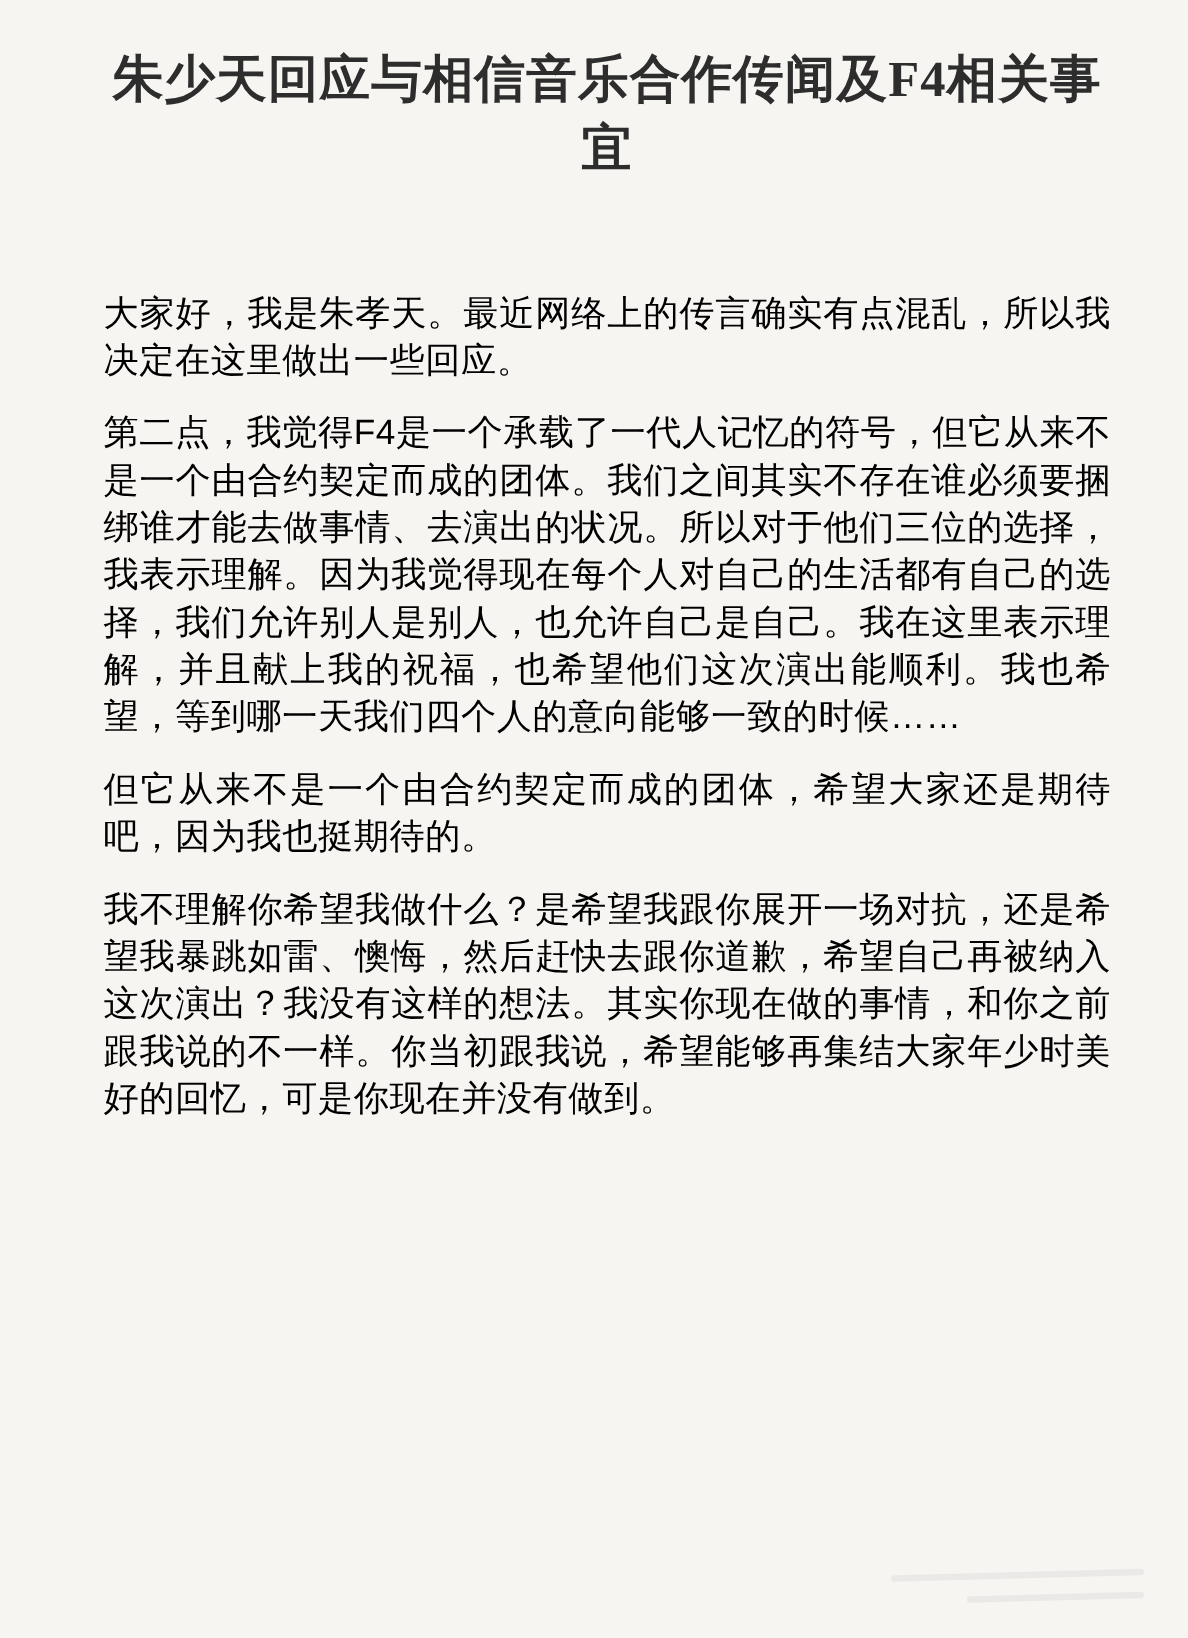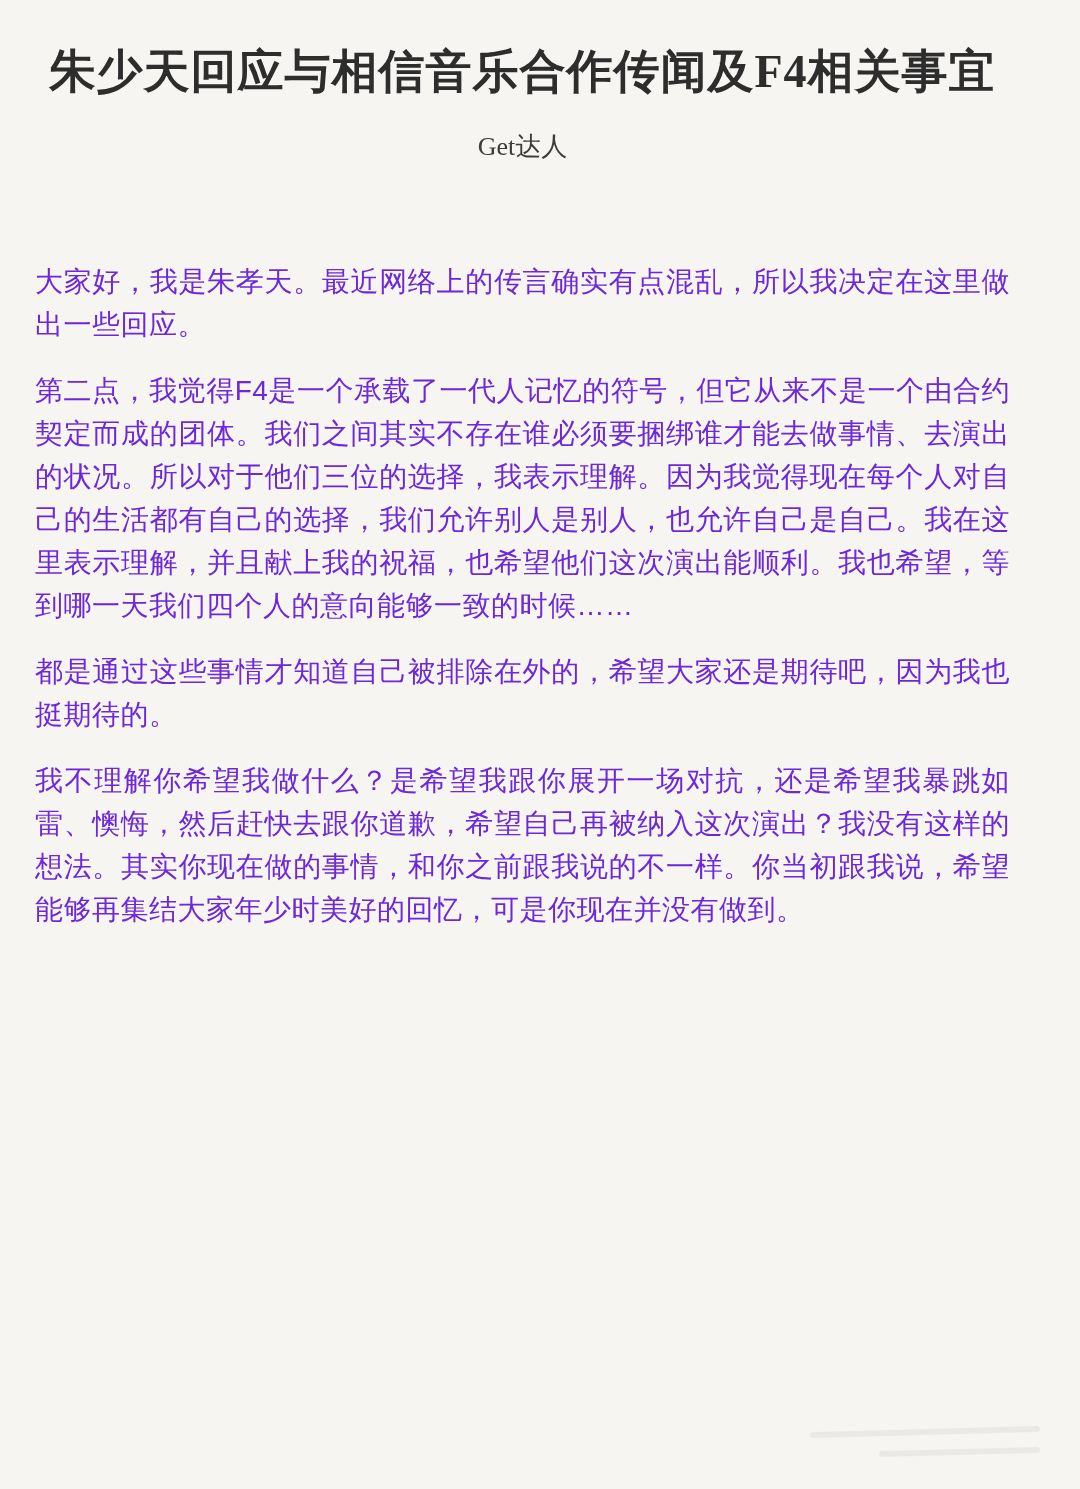--- a/index.html
+++ b/index.html
@@ -10,21 +10,21 @@
     overflow: hidden;
   }
   body {
     background: #f6f5f2;
     font-family: "Liberation Sans", sans-serif;
   }
   .article {
     box-sizing: border-box;
     width: 1080px;
     height: 1489px;
-    padding: 40px 70px 0 35px;
+    padding: 40px 70px 0 94px;
     position: relative;
   }
   .article-title {
     font-family: "Liberation Serif", serif;
     font-size: 46px;
     font-weight: 700;
     line-height: 1.38;
     color: #2d2d2d;
     text-align: center;
     margin: 0 0 26px 0;
@@ -43,23 +43,23 @@
     font-size: 27px;
     font-weight: 400;
     color: #3c3c3c;
     text-align: center;
     margin: 0;
   }
   .article-body {
     margin-top: 96px;
   }
   .article-body p.para {
-    font-size: 28px;
+    font-size: 32px;
     line-height: 43px;
-    color: #6d28d9;
+    color: #000000;
     text-align: justify;
     text-justify: inter-character;
     margin: 0 0 23px 0;
     letter-spacing: 0.5px;
   }
   .faint-watermark {
     position: absolute;
     right: 40px;
     bottom: 26px;
     width: 230px;
@@ -78,27 +78,26 @@
     width: 70%;
     margin-left: 30%;
   }
 </style>
 </head>
 <body>
 
 <div class="article">
   <h1 class="article-title">朱少天回应与相信音乐合作传闻及F4相关事宜</h1>
 
-  <div class="article-author">Get达人</div>
 
 
   <div class="article-body">
       <p class="para">大家好，我是朱孝天。最近网络上的传言确实有点混乱，所以我决定在这里做出一些回应。</p>
       <p class="para">第二点，我觉得F4是一个承载了一代人记忆的符号，但它从来不是一个由合约契定而成的团体。我们之间其实不存在谁必须要捆绑谁才能去做事情、去演出的状况。所以对于他们三位的选择，我表示理解。因为我觉得现在每个人对自己的生活都有自己的选择，我们允许别人是别人，也允许自己是自己。我在这里表示理解，并且献上我的祝福，也希望他们这次演出能顺利。我也希望，等到哪一天我们四个人的意向能够一致的时候……</p>
-      <p class="para">都是通过这些事情才知道自己被排除在外的，希望大家还是期待吧，因为我也挺期待的。</p>
+      <p class="para">但它从来不是一个由合约契定而成的团体，希望大家还是期待吧，因为我也挺期待的。</p>
       <p class="para">我不理解你希望我做什么？是希望我跟你展开一场对抗，还是希望我暴跳如雷、懊悔，然后赶快去跟你道歉，希望自己再被纳入这次演出？我没有这样的想法。其实你现在做的事情，和你之前跟我说的不一样。你当初跟我说，希望能够再集结大家年少时美好的回忆，可是你现在并没有做到。</p>
     </div>
 
   <div class="faint-watermark">
     <div class="streak"></div>
     <div class="streak short"></div>
   </div>
 </div>
 
 </body></html>

